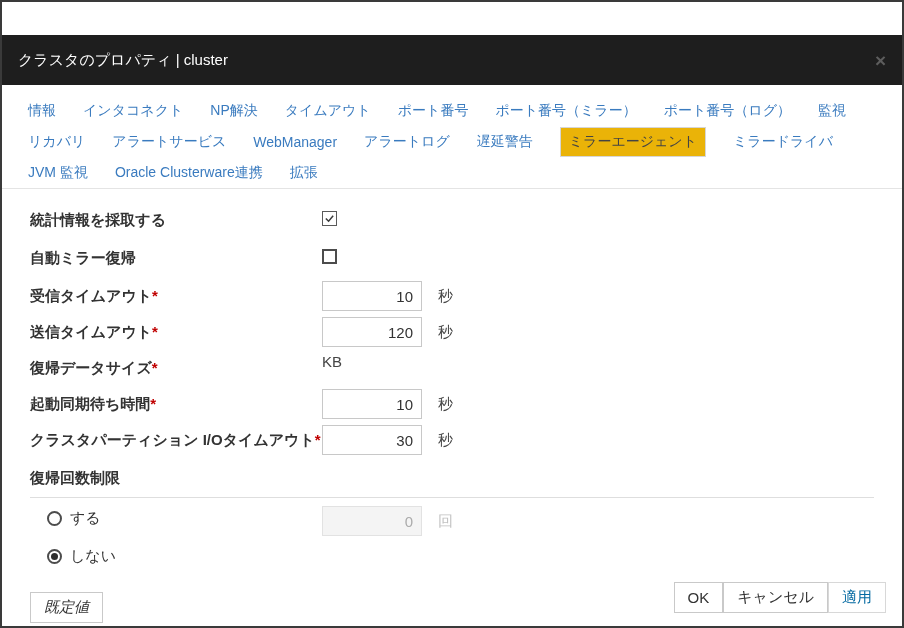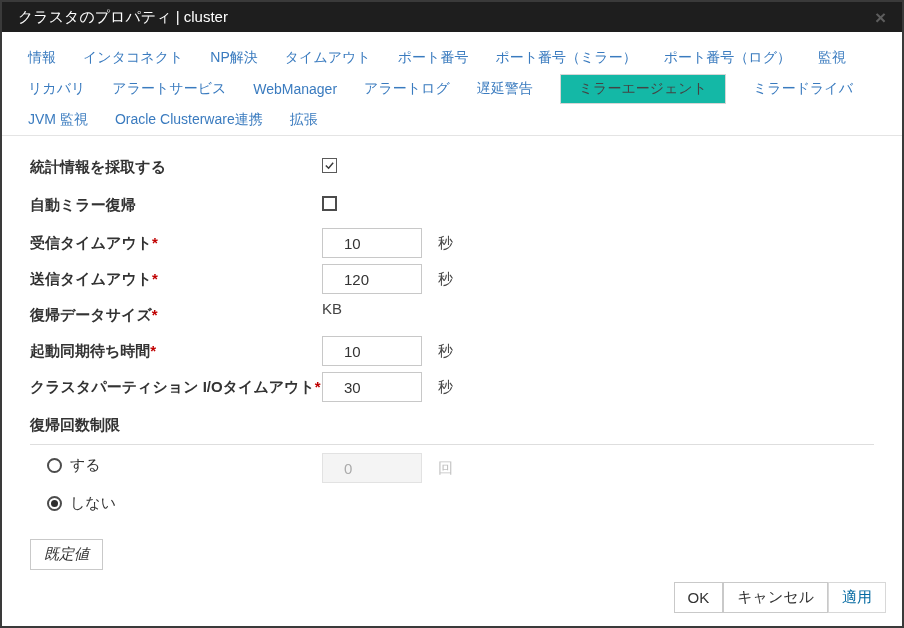--- a/index.html
+++ b/index.html
@@ -11,26 +11,27 @@
   }
   .dialog {
     position: relative;
     width: 904px; height: 628px;
     background: #fff;
     border: 2px solid #3a3a3a;
     overflow: hidden;
   }
   
   .titlebar {
-    height: 30px;
+    height: 50px;
     background: #1e1e1e;
     color: #fff;
     display: flex; align-items: center;
     padding: 0 16px;
     font-size: 15px;
+    margin-top: 33px;
   }
   .titlebar .close {
     margin-left: auto;
     color: #5d5d5d;
     font-size: 19px;
     font-weight: bold;
     cursor: pointer;
     line-height: 1;
   }
   
@@ -44,48 +45,49 @@
     column-gap: 27px;
     height: 31px;
   }
   .tab {
     color: #3a7bbf;
     cursor: pointer;
     white-space: nowrap;
   }
   .tab.selected {
     color: #444;
-    background: #14b8a6;
+    background: #eab308;
     border: 1px solid #d6d6d6;
-    padding: 5px 18px;
+    padding: 5px 8px;
     cursor: default;
     text-align: center;
   }
   
   .content { padding: 16px 28px 0 28px; font-size: 15px; }
   .frow { display: flex; align-items: flex-start; }
   .frow.cb { height: 38px; align-items: flex-start; }
   .frow.inp { margin-bottom: 6px; min-height: 30px; }
   .flabel {
     width: 292px; flex: 0 0 292px;
     font-weight: bold;
     color: #333;
     line-height: 1.45;
     padding-top: 4px;
   }
   .req { color: #c00000; font-weight: bold; }
   .fctrl { display: flex; align-items: center; gap: 16px; }
   .txt {
     width: 100px; height: 30px;
     border: 1px solid #c8c8c8;
-    padding: 0 21px;
+    padding: 0 8px;
     font-size: 15px;
     color: #333;
     font-family: inherit;
     background: #fff;
+    text-align: right;
   }
   .txt:disabled, .txt.disabled {
     background: #f4f4f4;
     border-color: #e2e2e2;
     color: #ababab;
   }
   .unit { color: #444; }
   .unit.dim { color: #c2c2c2; }
   
   .checkbox {

